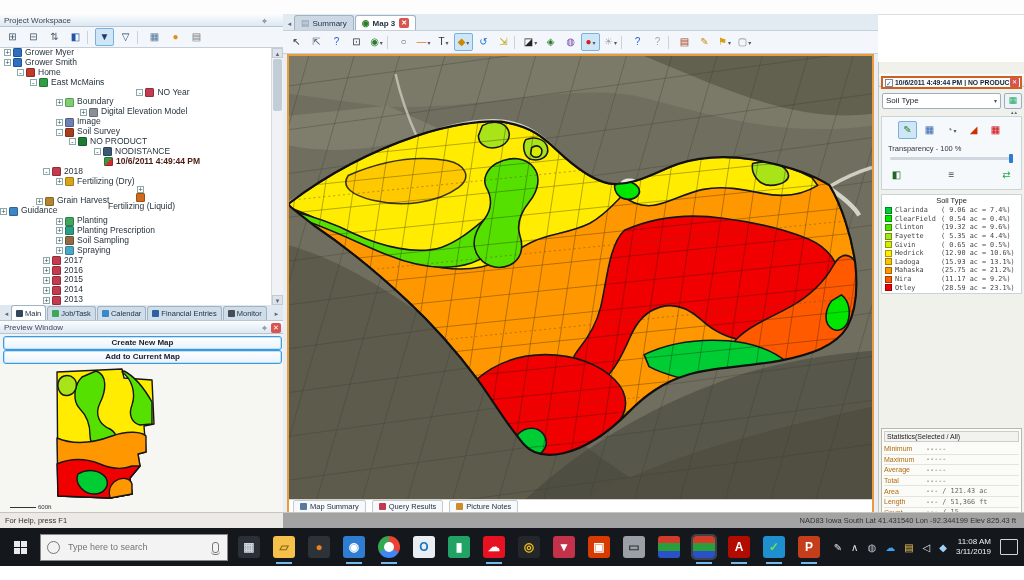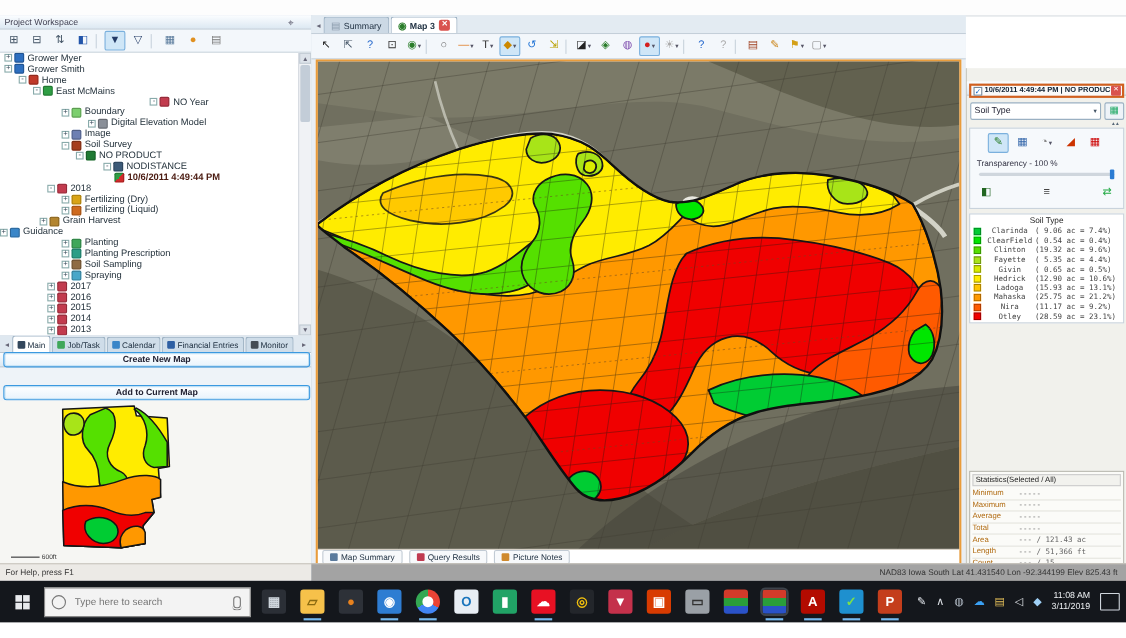--- a/index.html
+++ b/index.html
@@ -94,21 +94,21 @@
   #rp-dots{position:absolute;right:6px;top:47px;font-size:5px;color:#567;letter-spacing:1px;}
   #rp-toolbox{position:absolute;left:2px;top:54px;width:141px;height:74px;border:1px solid #c9d3dc;background:#f6f9fc;box-sizing:border-box;}
   #rp-tools1{display:flex;justify-content:center;gap:3px;margin-top:4px;}
   #rp-transp{font-size:7.5px;color:#334;margin:5px 0 0 6px;}
   #rp-slider{position:relative;margin:4px 8px 0 8px;height:3px;background:#cfd6dd;border-radius:2px;}
   #rp-thumb{position:absolute;right:0;top:-3px;width:4px;height:9px;background:#2b7cd3;border-radius:1px;}
   #rp-tools2{display:flex;justify-content:space-between;padding:0 5px;margin-top:6px;}
   #rp-legend{position:absolute;left:2px;top:132px;width:141px;height:100px;border:1px solid #c9d3dc;background:#fff;
     box-sizing:border-box;overflow:hidden;}
   #rp-legend .ltitle{text-align:center;font-size:7.5px;color:#222;margin:1px 0;}
-  .lrow{display:flex;align-items:center;height:8.6px;padding-left:3px;text-align:center;}
+  .lrow{display:flex;align-items:center;height:8.6px;padding-left:3px;}
   .lchip{width:7px;height:7px;box-shadow:inset 0 0 0 1px rgba(0,0,0,.35);margin-right:3px;flex:0 0 auto;}
   .lname{font-family:"DejaVu Sans Mono",monospace;font-size:6.8px;color:#444;width:46px;flex:0 0 auto;}
   .ldetail{font-family:"DejaVu Sans Mono",monospace;font-size:6.8px;color:#444;white-space:pre;}
   #rp-stats{position:absolute;left:2px;top:366px;width:141px;height:88px;border:1px solid #b8b8b0;background:#fbfbf8;
     box-sizing:border-box;}
   #rp-stats .stitle{font-size:7px;color:#222;border:1px solid #ccc;margin:2px;padding:1px 2px;background:#f2f2ee;}
   .srow{display:flex;height:9.6px;align-items:center;border-bottom:1px solid #e4e4de;margin:0 2px;}
   .slabel{font-size:7px;color:#b06a10;width:42px;flex:0 0 auto;}
   .svalue{font-family:"DejaVu Sans Mono",monospace;font-size:6.8px;color:#666;}
   #status-right{left:283px;top:512px;width:741px;height:16px;background:#a3a3a3;border-top:1px solid #c8c4bc;
@@ -275,21 +275,21 @@
         <span class="ticon" style="background: rgb(194, 59, 78);"></span>
         <span class="tlabel">2018</span>
       </div>
 
       <div class="trow" style="padding-left: 56px;">
         <span class="texp">+</span>
         <span class="ticon" style="background: rgb(217, 164, 23);"></span>
         <span class="tlabel">Fertilizing (Dry)</span>
       </div>
 
-      <div class="trow" style="padding-left: 56px;">
+      <div class="trow" style=" flex-direction: column;">
         <span class="texp">+</span>
         <span class="ticon" style="background: rgb(207, 106, 30);"></span>
         <span class="tlabel">Fertilizing (Liquid)</span>
       </div>
 
       <div class="trow" style="padding-left: 36px;">
         <span class="texp">+</span>
         <span class="ticon" style="background: rgb(179, 133, 47);"></span>
         <span class="tlabel">Grain Harvest</span>
       </div>
@@ -390,21 +390,21 @@
         </span>
 
     <span class="tabarr" style="margin-left:auto">►</span>
   </div>
 
   <div class="ptitle" id="preview-title">
     <span>Preview Window</span>
     <span class="pin">⌖</span>
     <span class="closebox">✕</span>
   </div>
-  <div class="bluebtn" style="top:306px">Create New Map</div>
+  <div class="bluebtn" style="top:322px">Create New Map</div>
   <div class="bluebtn" style="top:336px">Add to Current Map</div>
 
   <div class="abs" id="preview-canvas">
     <svg viewBox="0 0 112 140" width="112" height="140" style="position:absolute;left:52px;top:2px">
       <g stroke="#151515" stroke-width="1.4" stroke-linejoin="round">
         <path id="pv-outline" d="M5,6 L70,3 L72,12 L100,14 L102,58 L92,60 L94,86 L86,88 L88,100 L78,112 L80,128 L58,132 L6,130 Z" style="fill: rgb(255, 236, 0);"></path>
         <path d="M44,5 C56,9 54,25 48,37 C42,49 48,59 58,63 C66,67 66,79 56,83 C46,87 38,79 38,69 C38,59 34,49 28,43 C20,35 22,19 30,11 Z" style="fill: rgb(85, 224, 0);"></path>
         <path d="M70,6 C80,13 84,27 80,39 C76,49 80,57 88,59 L100,58 L100,36 C92,22 82,10 72,5 Z" style="fill: rgb(85, 224, 0);"></path>
         <path d="M12,10 C20,8 26,14 24,22 C22,30 12,32 8,26 C4,20 6,12 12,10 Z" style="fill: rgb(168, 228, 24);"></path>
         <path d="M5,72 C24,80 44,76 60,70 C76,64 90,66 94,70 L94,86 L86,88 L88,100 L78,112 L80,128 L58,132 L6,130 Z" style="fill: rgb(255, 152, 0);"></path>

